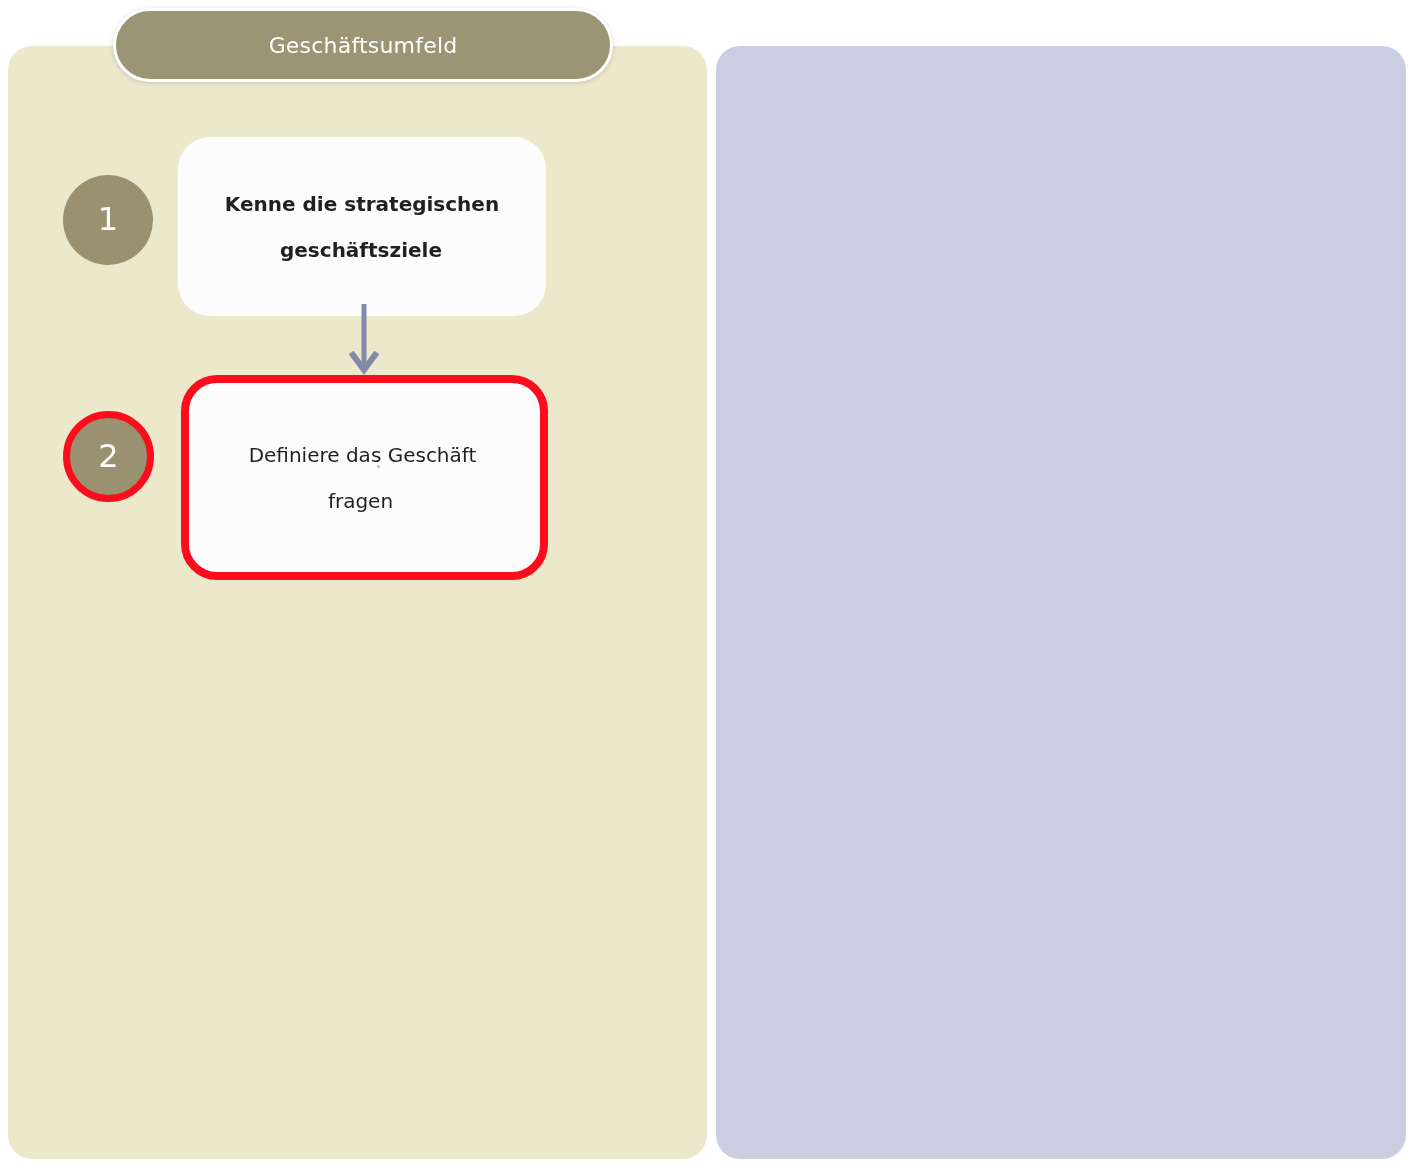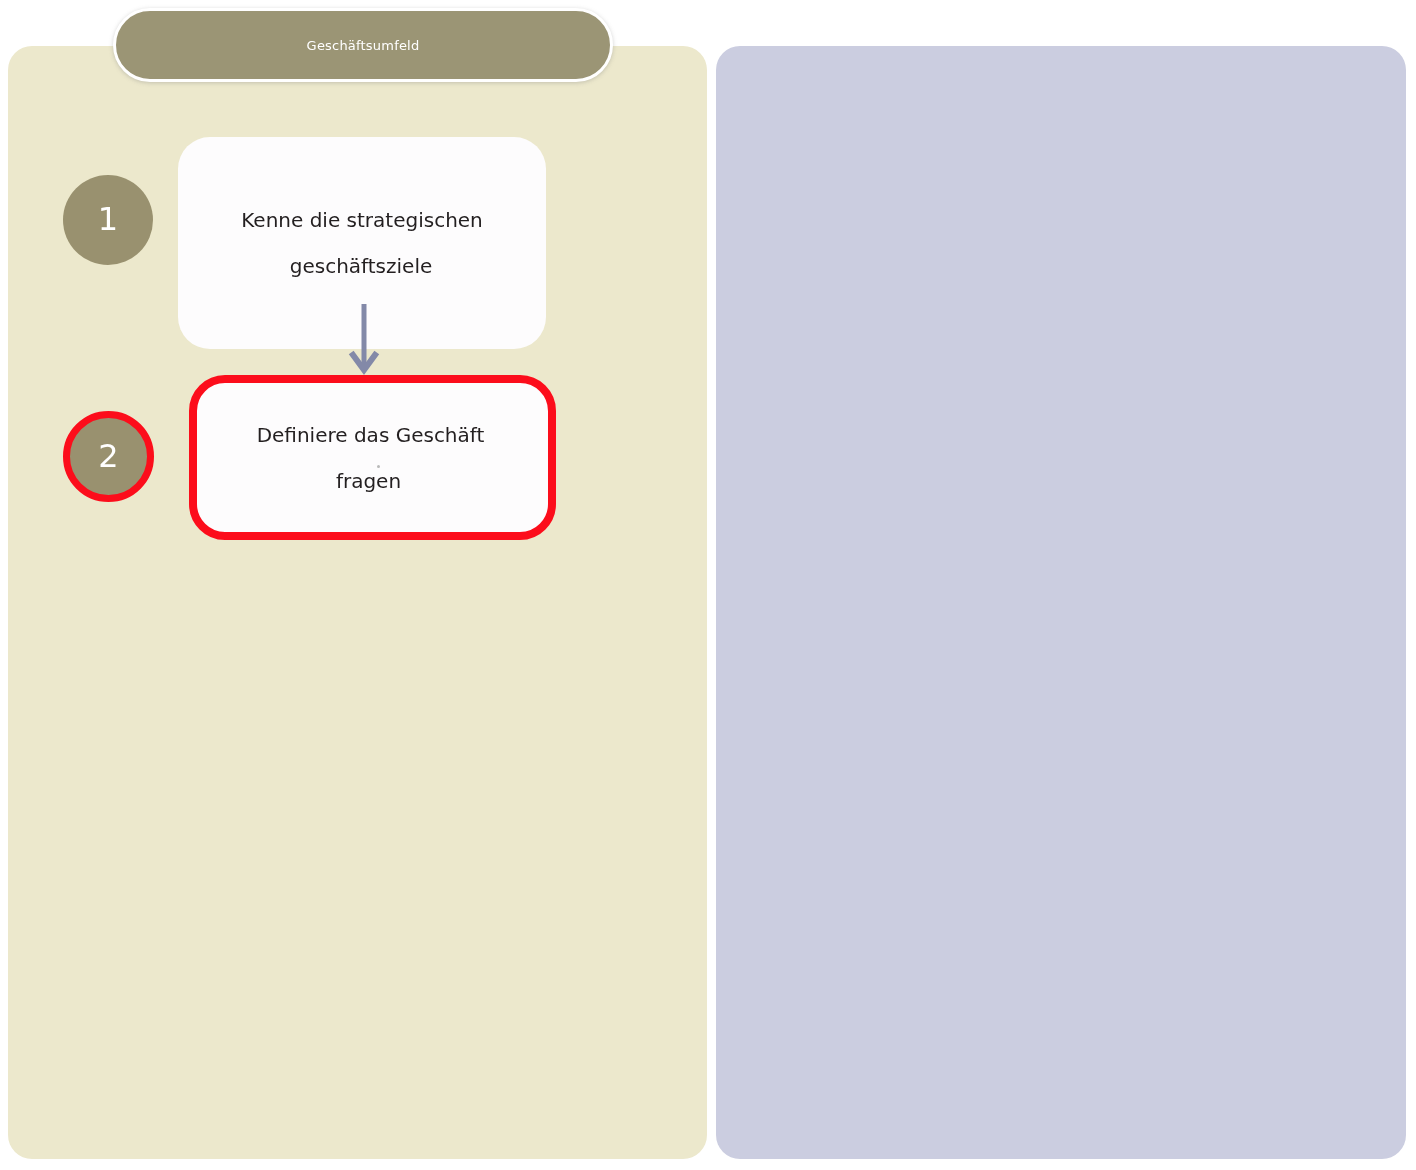--- a/index.html
+++ b/index.html
@@ -45,21 +45,21 @@
     border-radius: 38px;
     border: 3px solid #ffffff;
     box-sizing: border-box;
     display: flex;
     align-items: center;
     justify-content: center;
     box-shadow: 0 1px 4px rgba(120,120,120,0.35);
   }
   .pill-label {
     color: #ffffff;
-    font-size: 13px;
+    font-size: 22px;
     letter-spacing: 0.2px;
     white-space: nowrap;
   }
   #pill-business {
     left: 113px;
     top: 8px;
     width: 500px;
     background: #9b9575;
   }
   #pill-analytics {
@@ -118,30 +118,31 @@
     font-size: 20px;
     white-space: nowrap;
     text-align: center;
   }
   .step-line.line-1 { margin-bottom: 22px; }
 
   #step-box-1 {
     left: 178px;
     top: 137px;
     width: 368px;
-    height: 212px;
+    height: 179px;
+    font-weight: bold;
   }
   #step-box-1 .line-1 { position: relative; left: 0px; }
   #step-box-1 .line-2 { position: relative; left: -1px; }
 
   #step-box-2 {
-    left: 189px;
+    left: 181px;
     top: 375px;
     width: 367px;
-    height: 165px;
+    height: 205px;
     border: 8px solid #fc0d1b;
     border-radius: 36px;
   }
   #step-box-2 .line-1 { position: relative; left: -2px; }
   #step-box-2 .line-2 { position: relative; left: -4px; }
 
   
   #speck {
     position: absolute;
     left: 377px;

